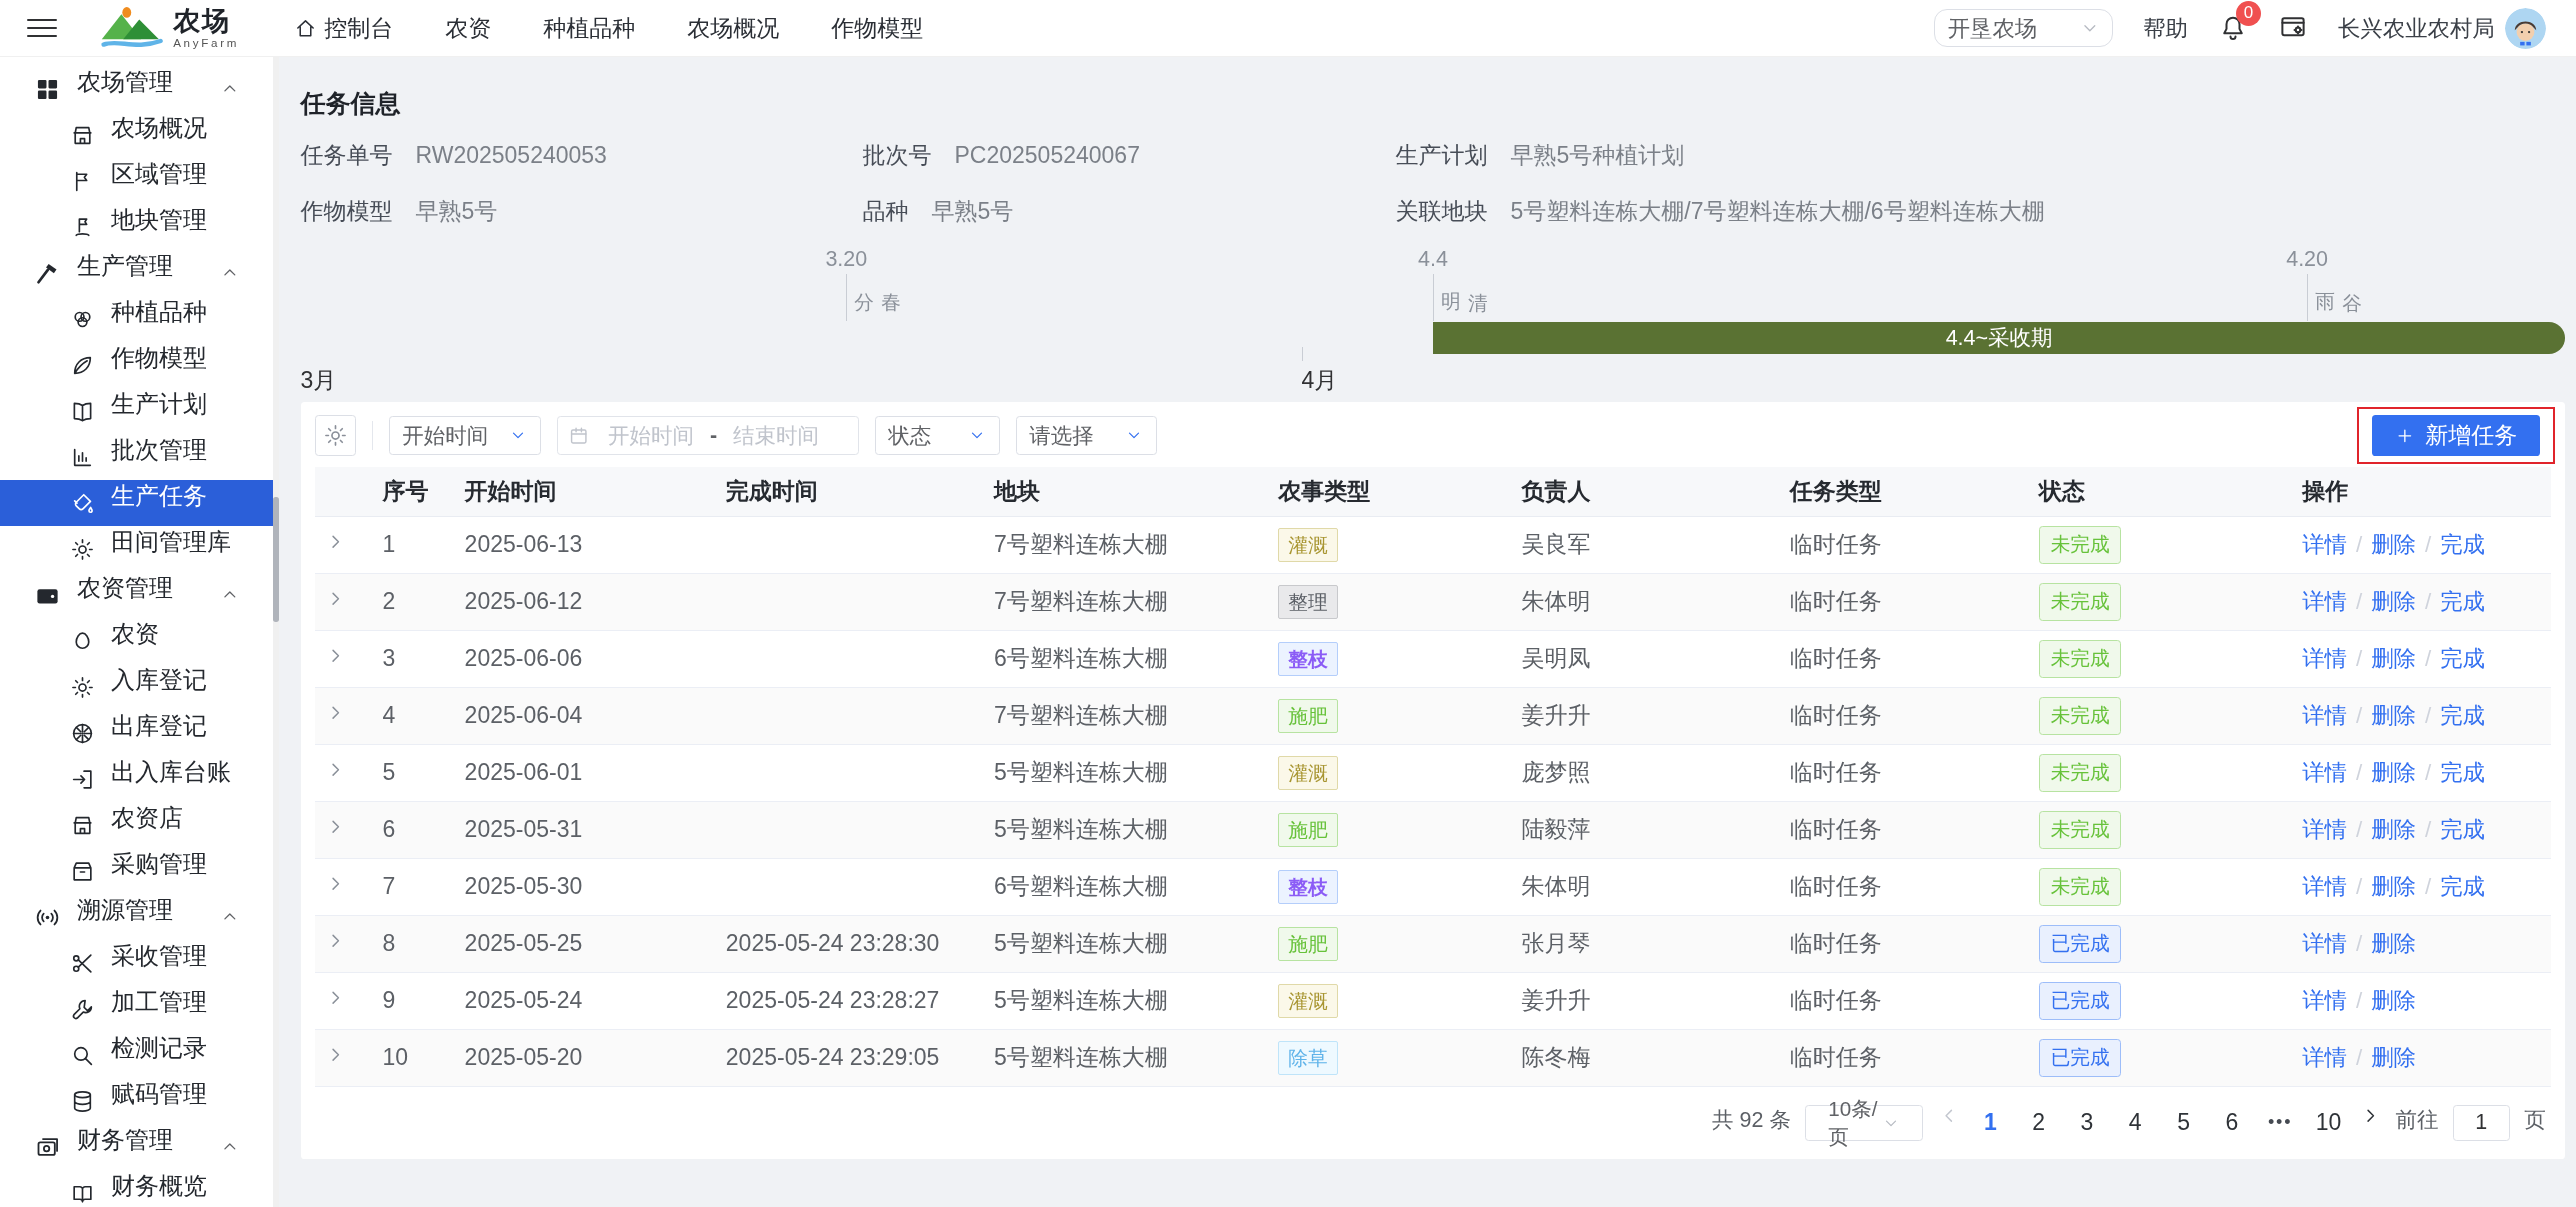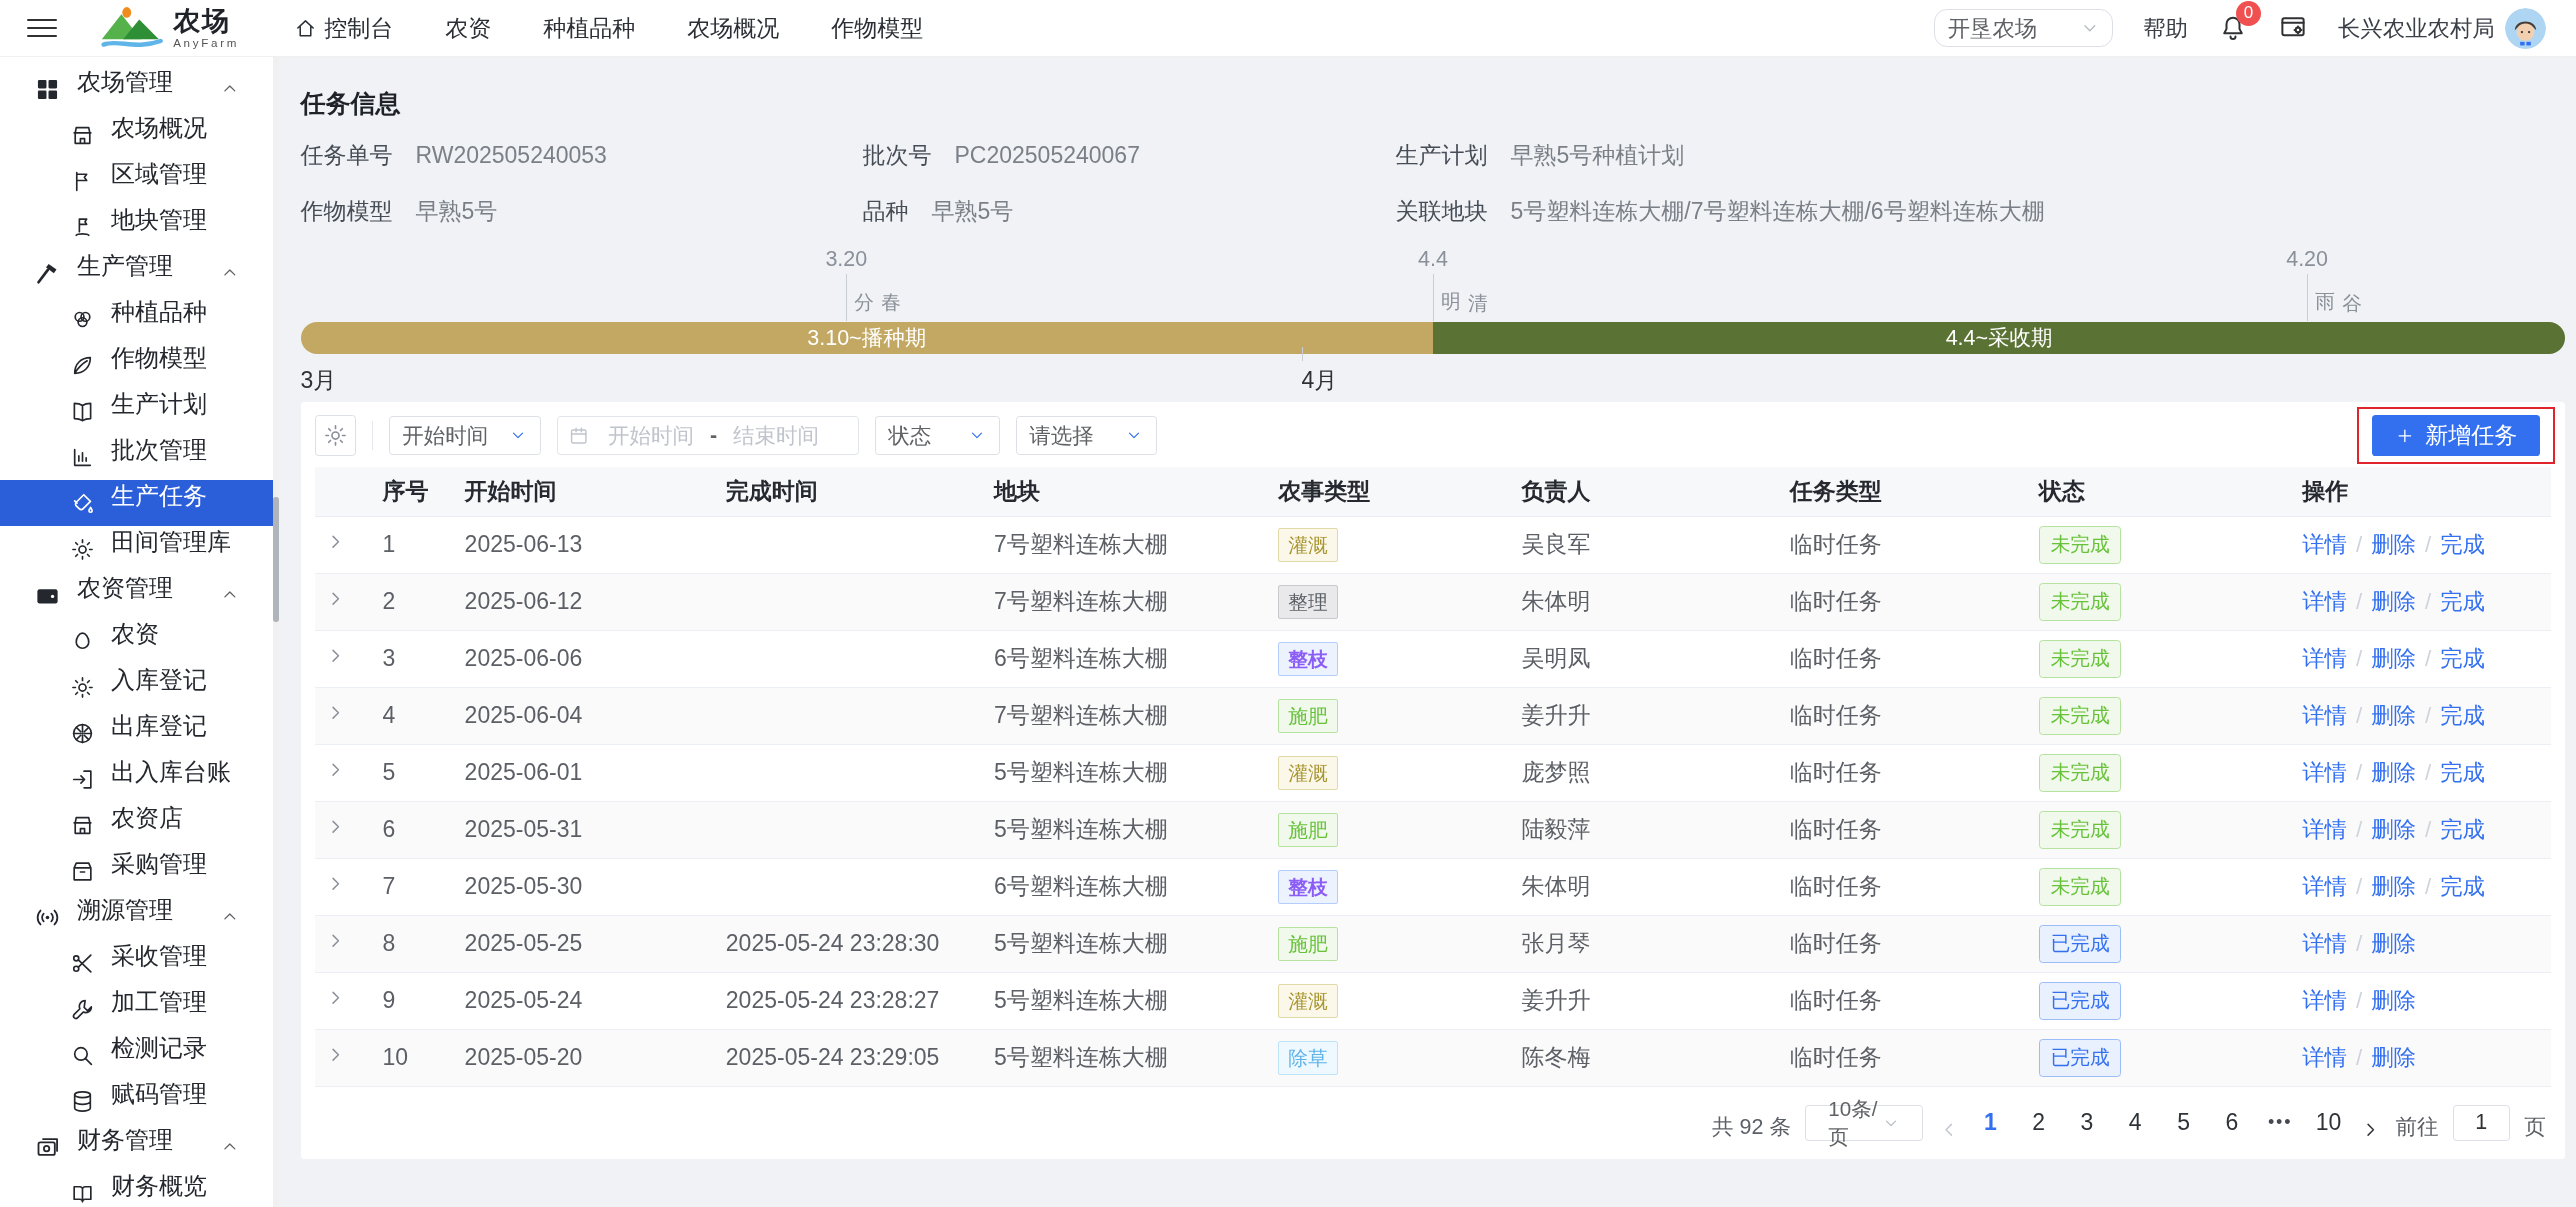--- a/index.html
+++ b/index.html
@@ -110,21 +110,21 @@
   .tag-green  { color:#67c23a; background:#f0f9eb; border-color:#b7e3a1; }
   .tag-cyan   { color:#5fb3ea; background:#eef9ff; border-color:#bfe4f9; }
   .status-pending { display:inline-block; padding:4.5px 10.7px; border-radius:3.6px; font-size:19.7px;
     color:#67c23a; background:#f0f9eb; border:0.9px solid #b7e3a1; }
   .status-done { display:inline-block; padding:4.5px 10.7px; border-radius:3.6px; font-size:19.7px;
     color:#3370f0; background:#e9f0fe; border:0.9px solid #9dbdf9; }
   .op { color:#3370f0; font-size:22.4px; cursor:pointer; }
   .op-sep { color:#cfd3dc; margin:0 9px; font-size:22.4px; }
 
   
-  .pager { display:flex; align-items:flex-end; justify-content:flex-end; gap:14.3px; padding:18px 5.4px 12.5px; font-size:21.5px; color:#5c6066; }
+  .pager { display:flex; align-items:flex-start; justify-content:flex-end; gap:14.3px; padding:18px 5.4px 12.5px; font-size:21.5px; color:#5c6066; }
   .psel { width:118px; height:36px; border:0.9px solid #dcdfe6; border-radius:3.6px; display:flex; align-items:center;
     padding:0 22px; font-size:20.6px; color:#606266; cursor:pointer; background:#fff; }
   .psel .icon { margin-left:auto; color:#b6bac2; }
   .pg { min-width:34px; height:36px; display:inline-flex; align-items:center; justify-content:center;
     font-size:23px; color:#2f3338; cursor:pointer; }
   .pg.active { color:#3370f0; font-weight:bold; }
   .pg.ellipsis { letter-spacing:1.8px; font-size:18px; color:#454a52; }
   .pnav { color:#2f3338; cursor:pointer; display:inline-flex; }
   .pnav.disabled { color:#c3c7cf; }
   .goto-input { width:57px; height:36px; border:0.9px solid #dcdfe6; border-radius:3.6px; text-align:center;
@@ -513,21 +513,20 @@
         <div class="tl-date">4.4</div>
         <div class="tl-line"></div>
         <div class="tl-term">清明</div>
       </div>
       <div class="tl-tick" style="left: 88.6%;">
         <div class="tl-date">4.20</div>
         <div class="tl-line"></div>
         <div class="tl-term">谷雨</div>
       </div>
       <div class="tl-bars">
-        <div class="tl-phase first" style="left: 0%; width: 50%; background: rgb(194, 168, 99);">3.10~播种期</div>
         <div class="tl-phase last" style="left: 50%; width: 50%; background: rgb(90, 114, 51);">4.4~采收期</div>
       </div>
       <div class="tl-month" style="left: 0%;">3月</div>
       <div class="tl-month-line" style="left: 44.2%;"></div>
       <div class="tl-month" style="left: 44.2%;">4月</div>
     </div>
 
   <div class="card">
     <div class="tool-row">
       <button class="gear-btn">

